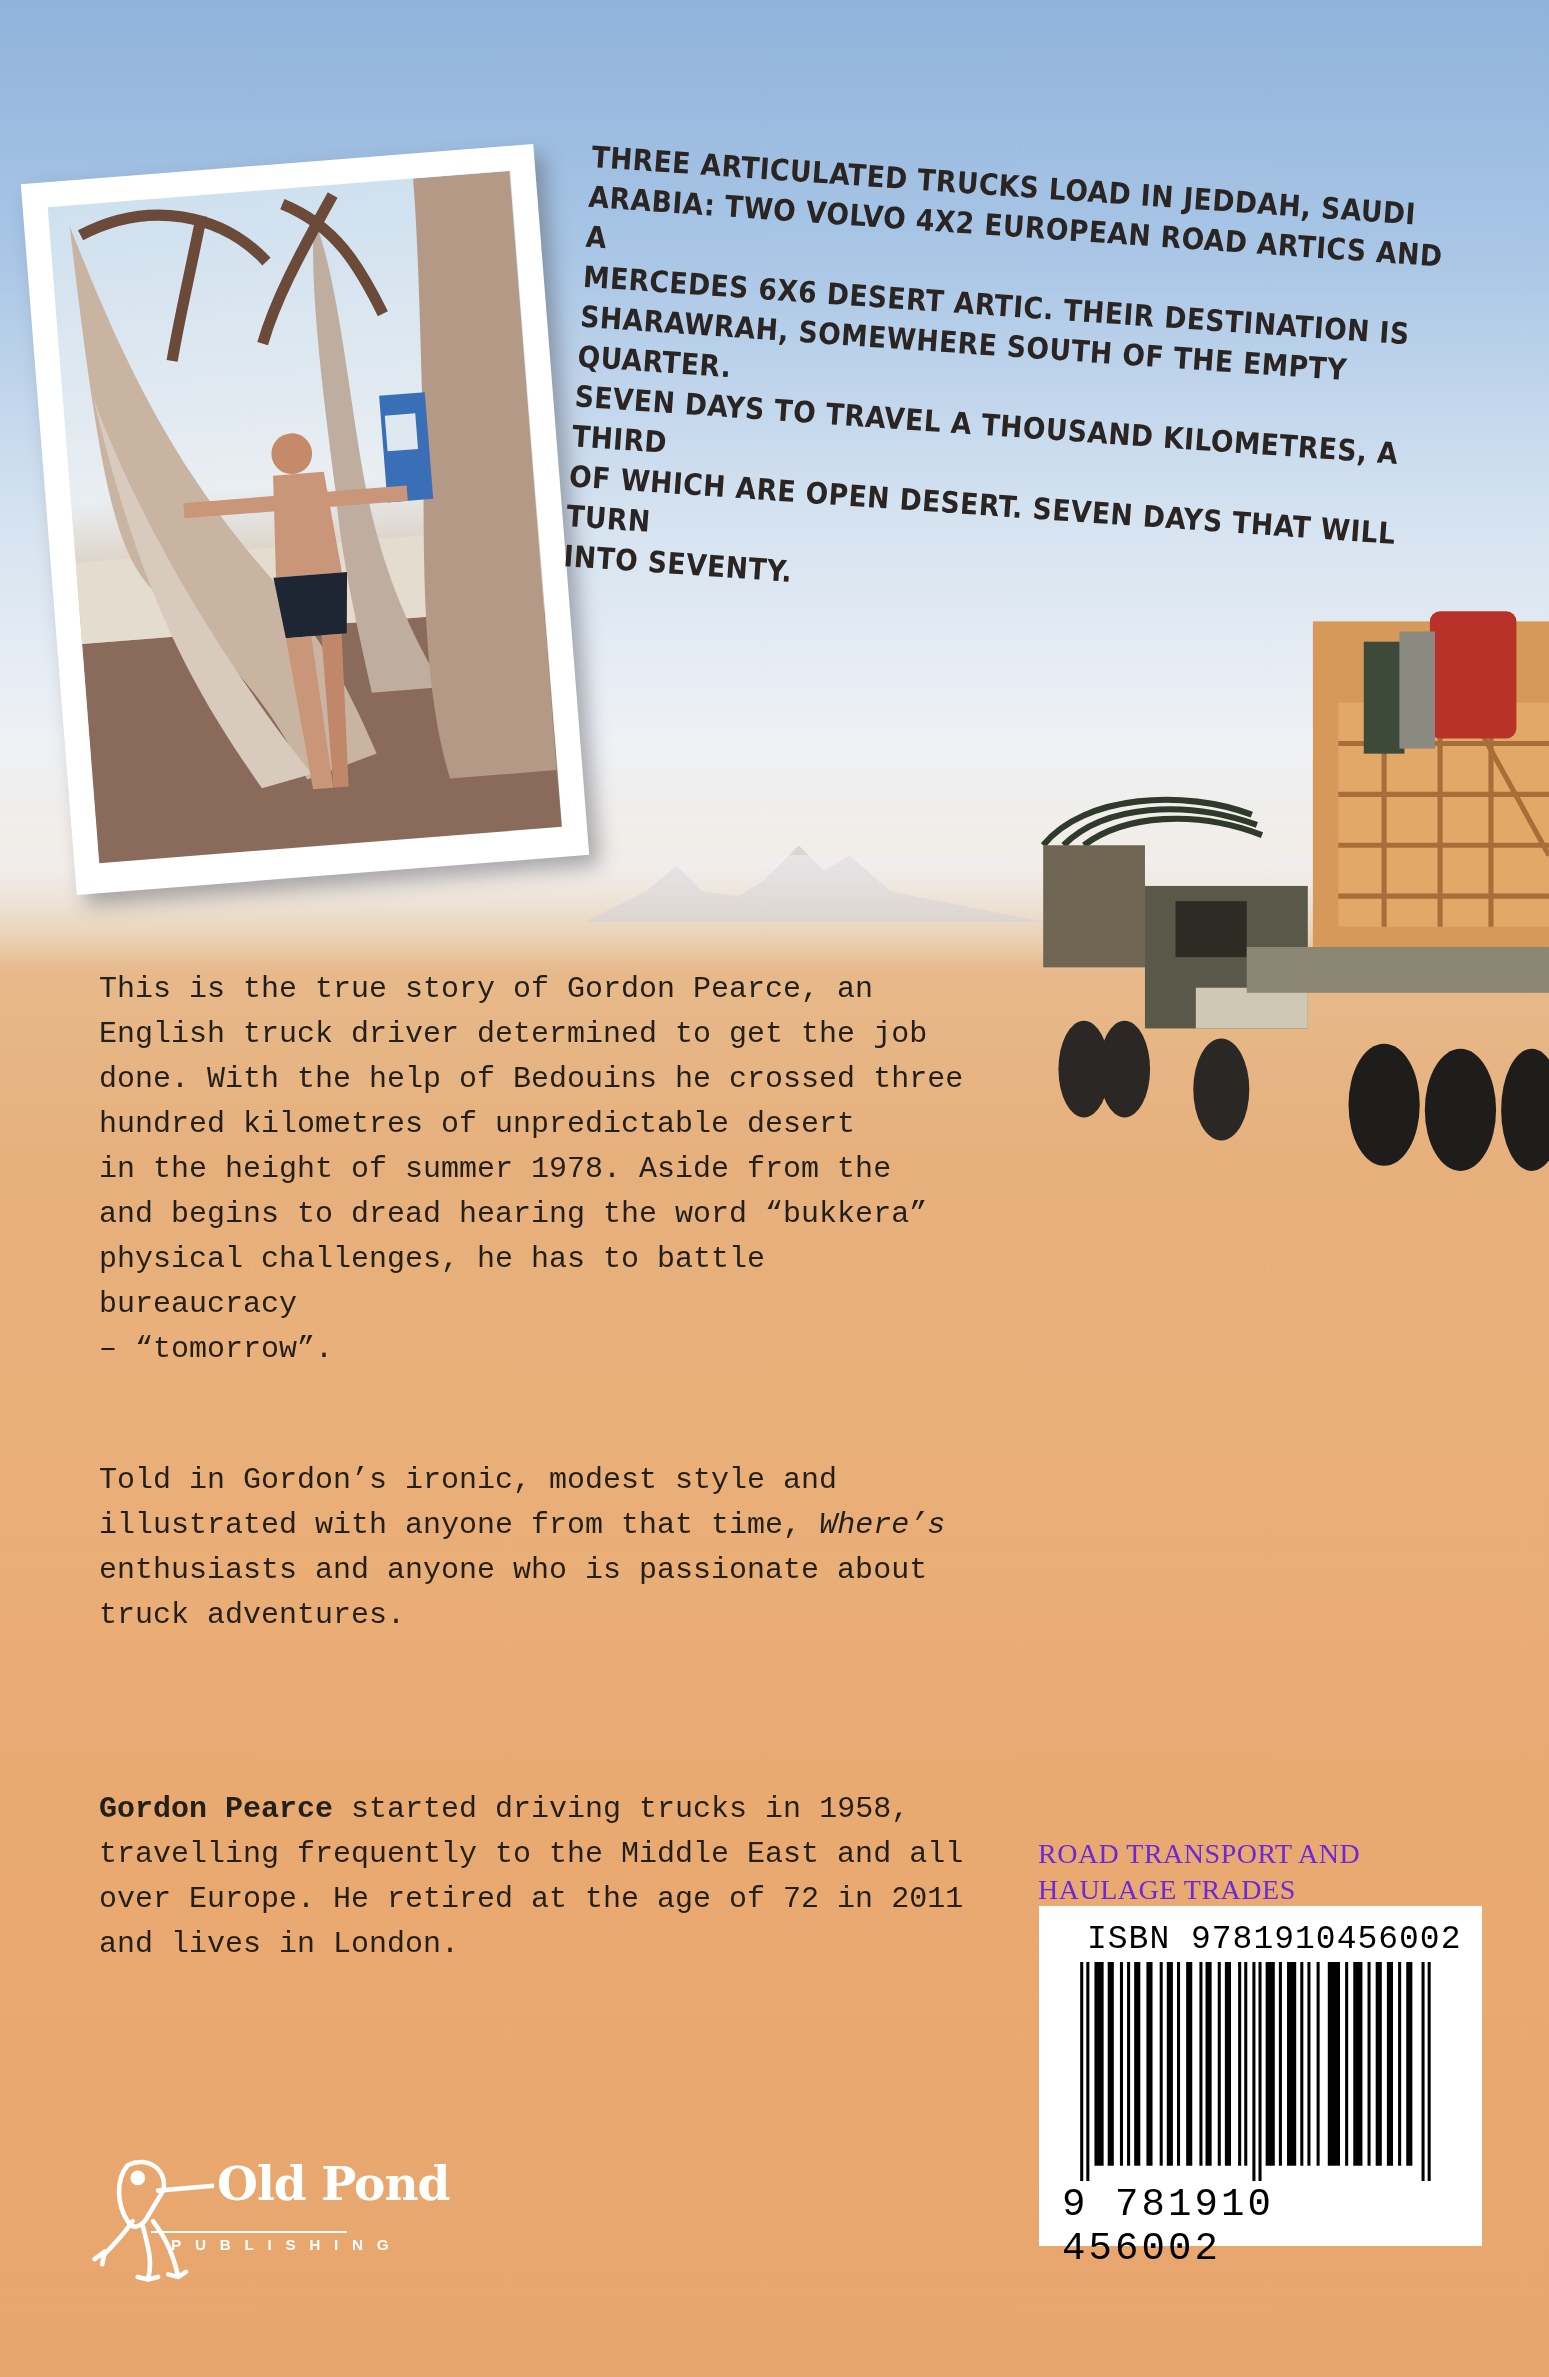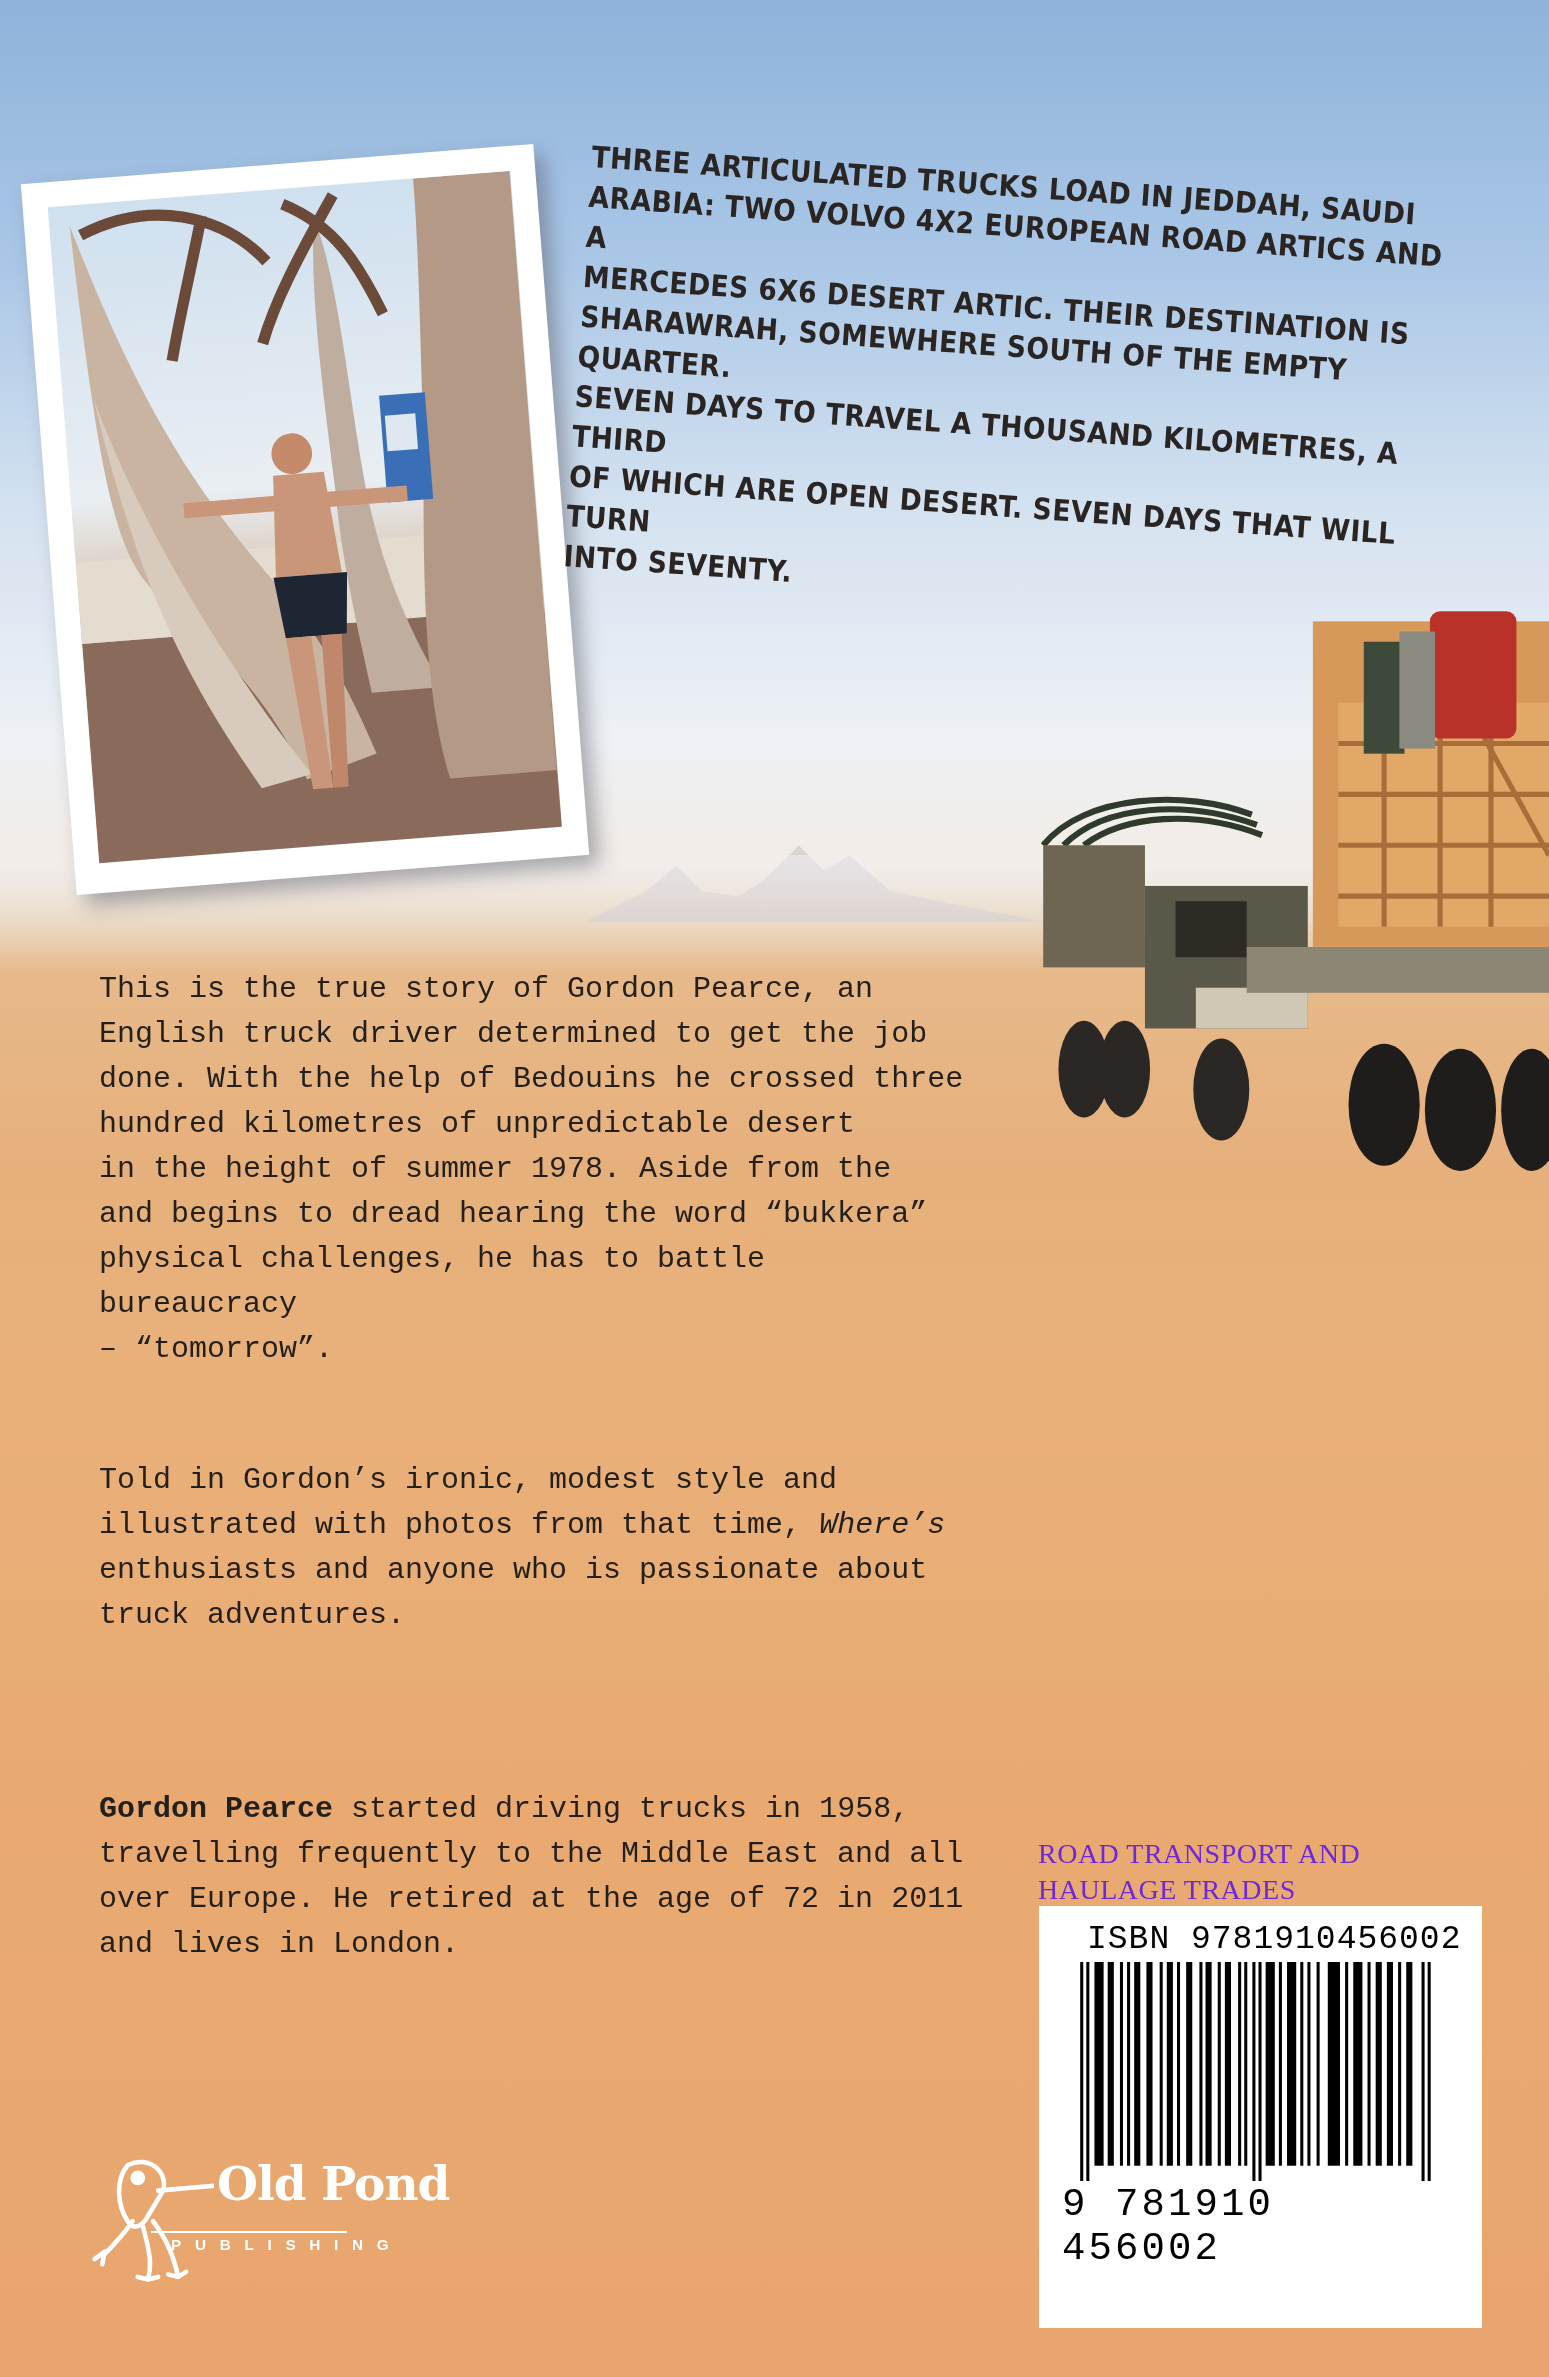--- a/index.html
+++ b/index.html
@@ -25,21 +25,21 @@
   .truck { position:absolute; left:1033px; top:601px; width:516px; height:575px; }
   .body-text { position:absolute; left:99px; width:875px;
     font-family:Liberation Mono, monospace; font-size:30px; line-height:45px; color:#231f1b; }
   .p1 { top:967px; }
   .p2 { top:1458px; }
   .p3 { top:1787px; }
   .body-text b { font-weight:bold; }
   .body-text i { font-style:italic; }
   .category { position:absolute; left:1038px; top:1815px; width:458px;
     font-family:"Liberation Serif", serif; font-size:28px; line-height:36px; color:#6d28d9; letter-spacing:0.5px;margin-top:21px; }
-  .barcode-box { position:absolute; left:1039px; top:1906px; width:443px; height:422px; background:#fff; }
+  .barcode-box { position:absolute; left:1039px; top:1906px; width:443px; height:340px; background:#fff; }
   .isbn-top { position:absolute; left:48px; top:15.3px; font-family:"Liberation Mono", monospace;
     font-size:33px; color:#000; letter-spacing:1px; }
   .bars { position:absolute; left:30.5px; top:56px; width:377px; height:219px; }
   .isbn-bottom { position:absolute; left:23px; top:277px; width:377px; font-family:"Liberation Mono", monospace;
     font-size:39px; color:#000; letter-spacing:3.1px; }
   .logo { position:absolute; left:92px; top:2150px; width:382px; height:132px; }
   .logo-title { position:absolute; left:125px; top:10.2px; font-family:"DejaVu Serif", serif; font-weight:bold;
     font-size:47px; color:#fff; letter-spacing:-1px; line-height:1; }
   .logo-rule { position:absolute; left:59px; top:81px; width:196px; height:1.5px; background:#fff; }
   .logo-sub { position:absolute; left:79px; top:86px; font-family:Liberation Sans, sans-serif; font-weight:bold;
@@ -136,21 +136,21 @@
   <div>done. With the help of Bedouins he crossed three</div>
   <div>hundred kilometres of unpredictable desert</div>
   <div>in the height of summer 1978. Aside from the</div>
   <div>and begins to dread hearing the word “bukkera”</div>
   <div>physical challenges, he has to battle bureaucracy</div>
   <div>– “tomorrow”.</div>
 </div>
 
 <div class="body-text p2">
   <div>Told in Gordon’s ironic, modest style and</div>
-  <div><span>illustrated with photos from that time, </span><i>Where’s</i></div>
+  <div><span>illustrated with anyone from that time, </span><i>Where’s</i></div>
   <div>enthusiasts and anyone who is passionate about</div>
   <div>truck adventures.</div>
 </div>
 
 <div class="body-text p3">
   <div><b>Gordon Pearce</b><span> started driving trucks in 1958,</span></div>
   <div>travelling frequently to the Middle East and all</div>
   <div>over Europe. He retired at the age of 72 in 2011</div>
   <div>and lives in London.</div>
 </div>

